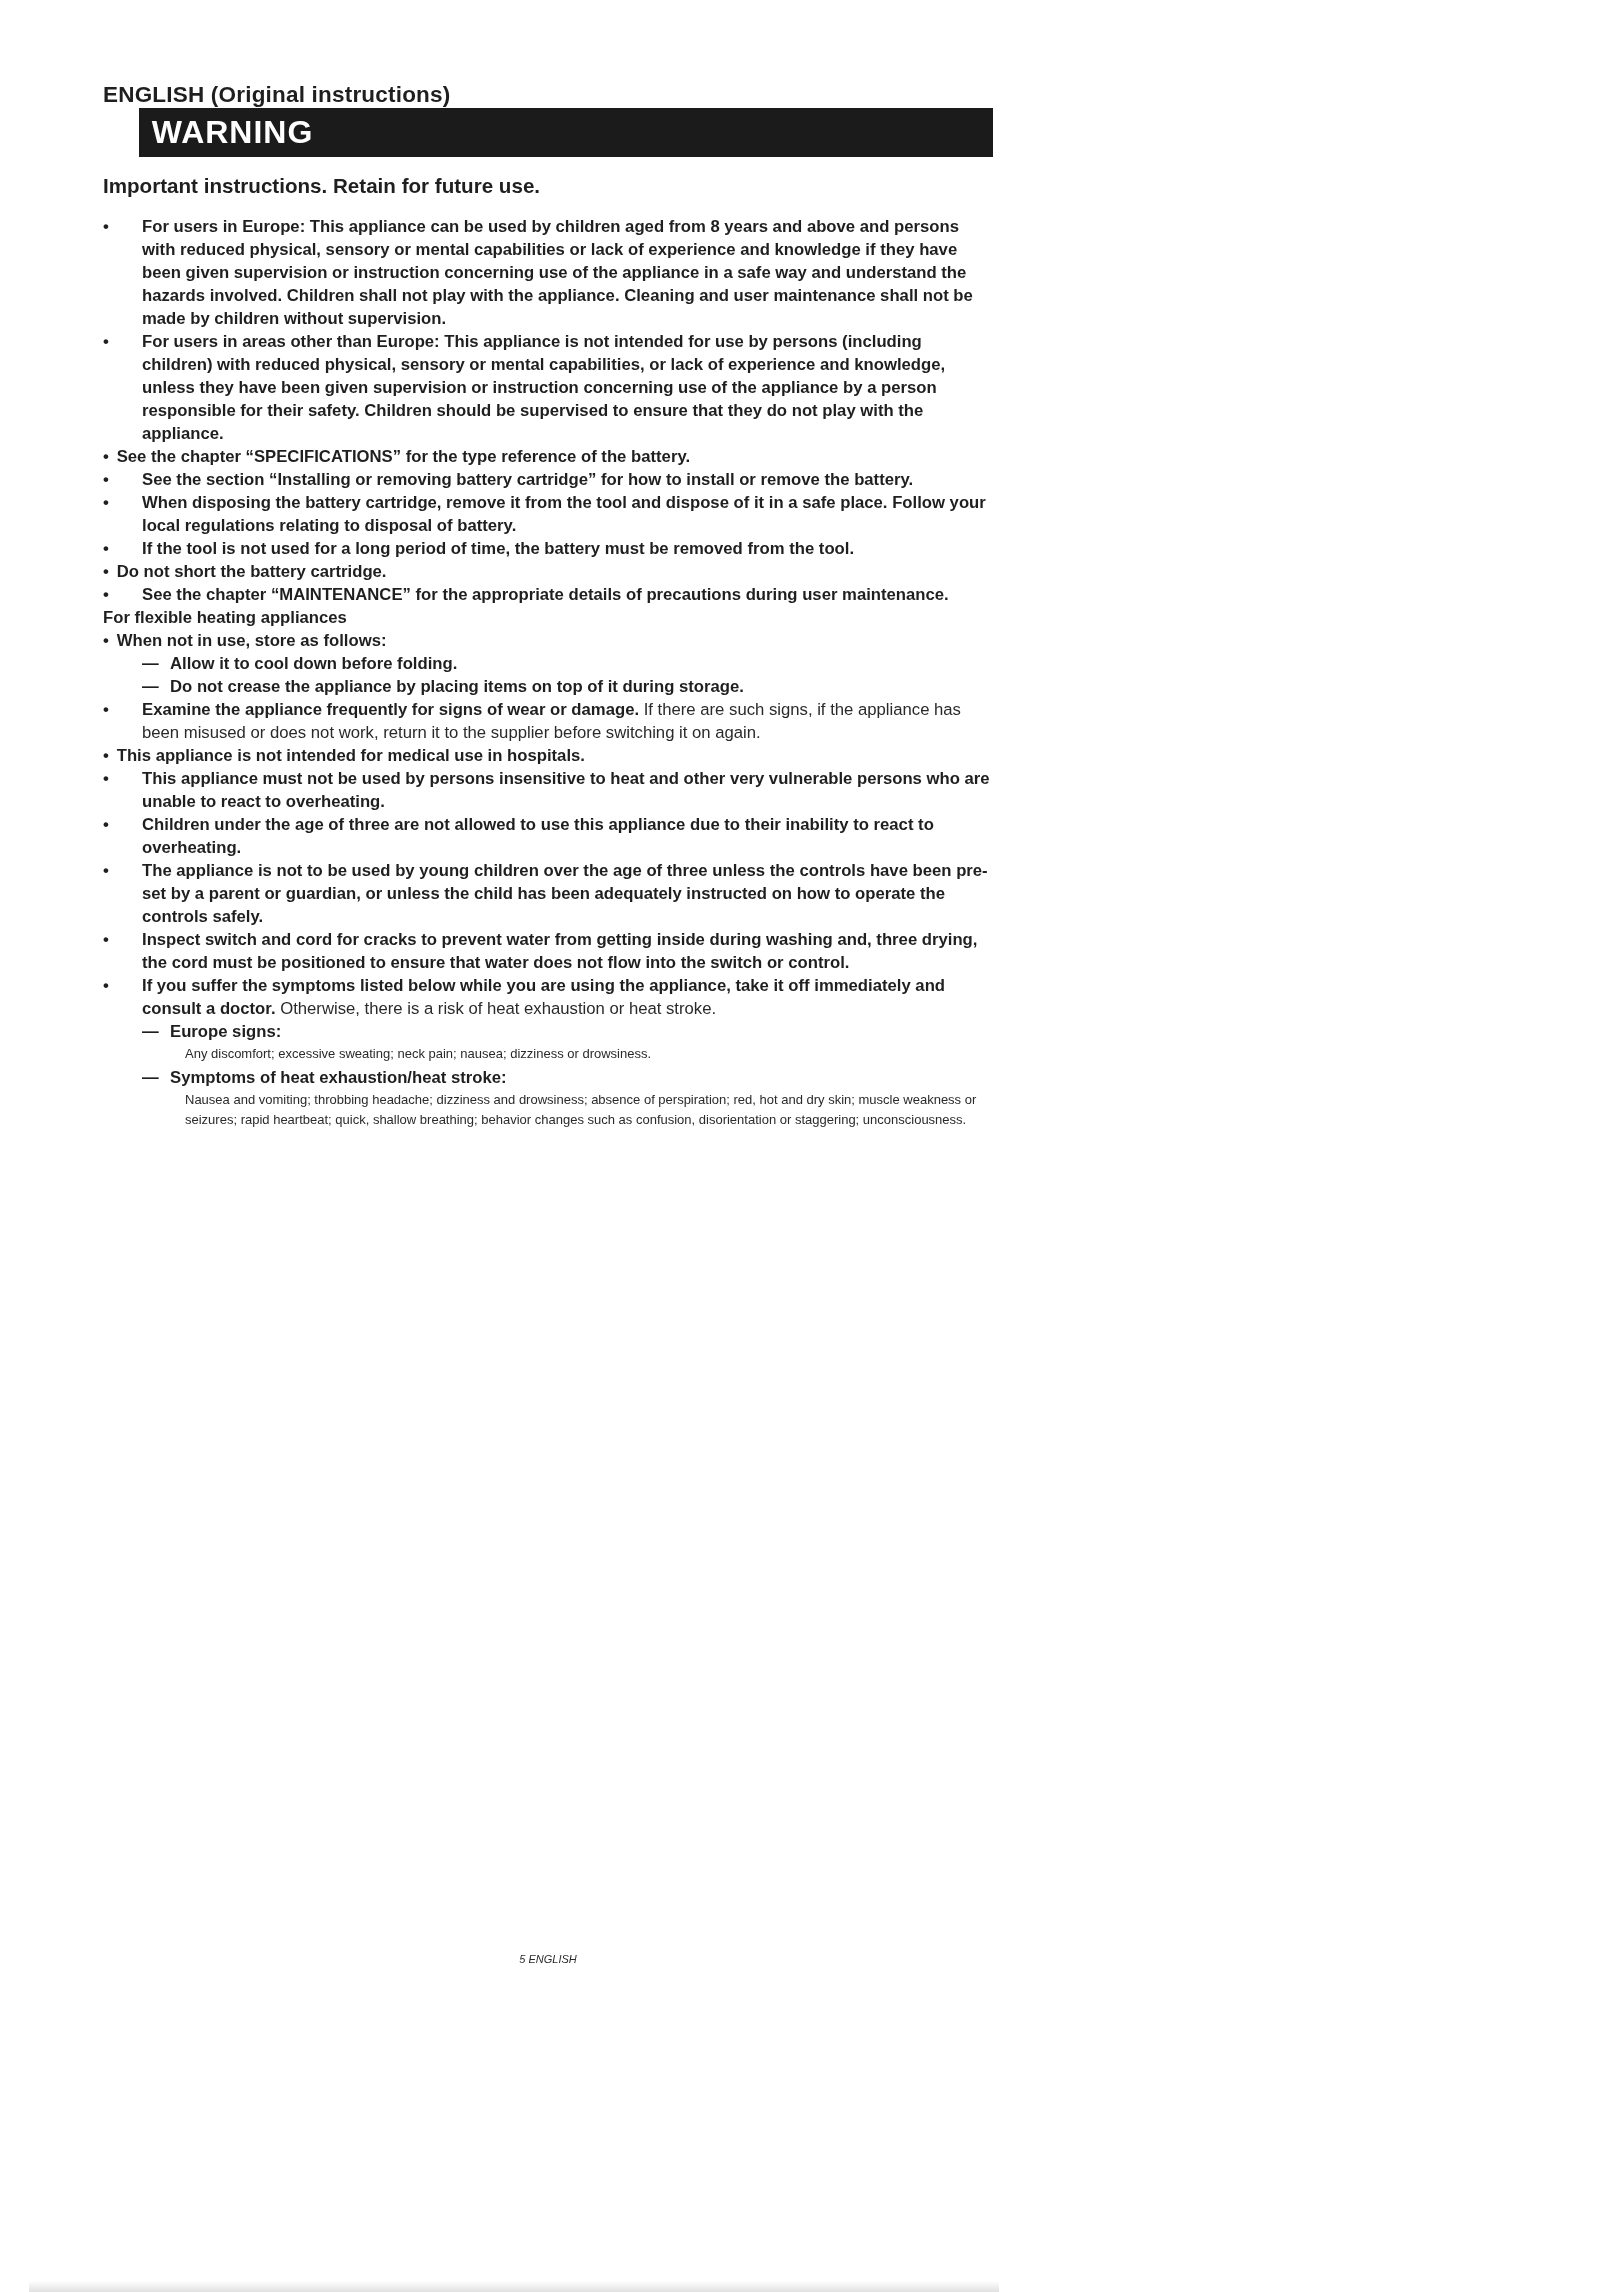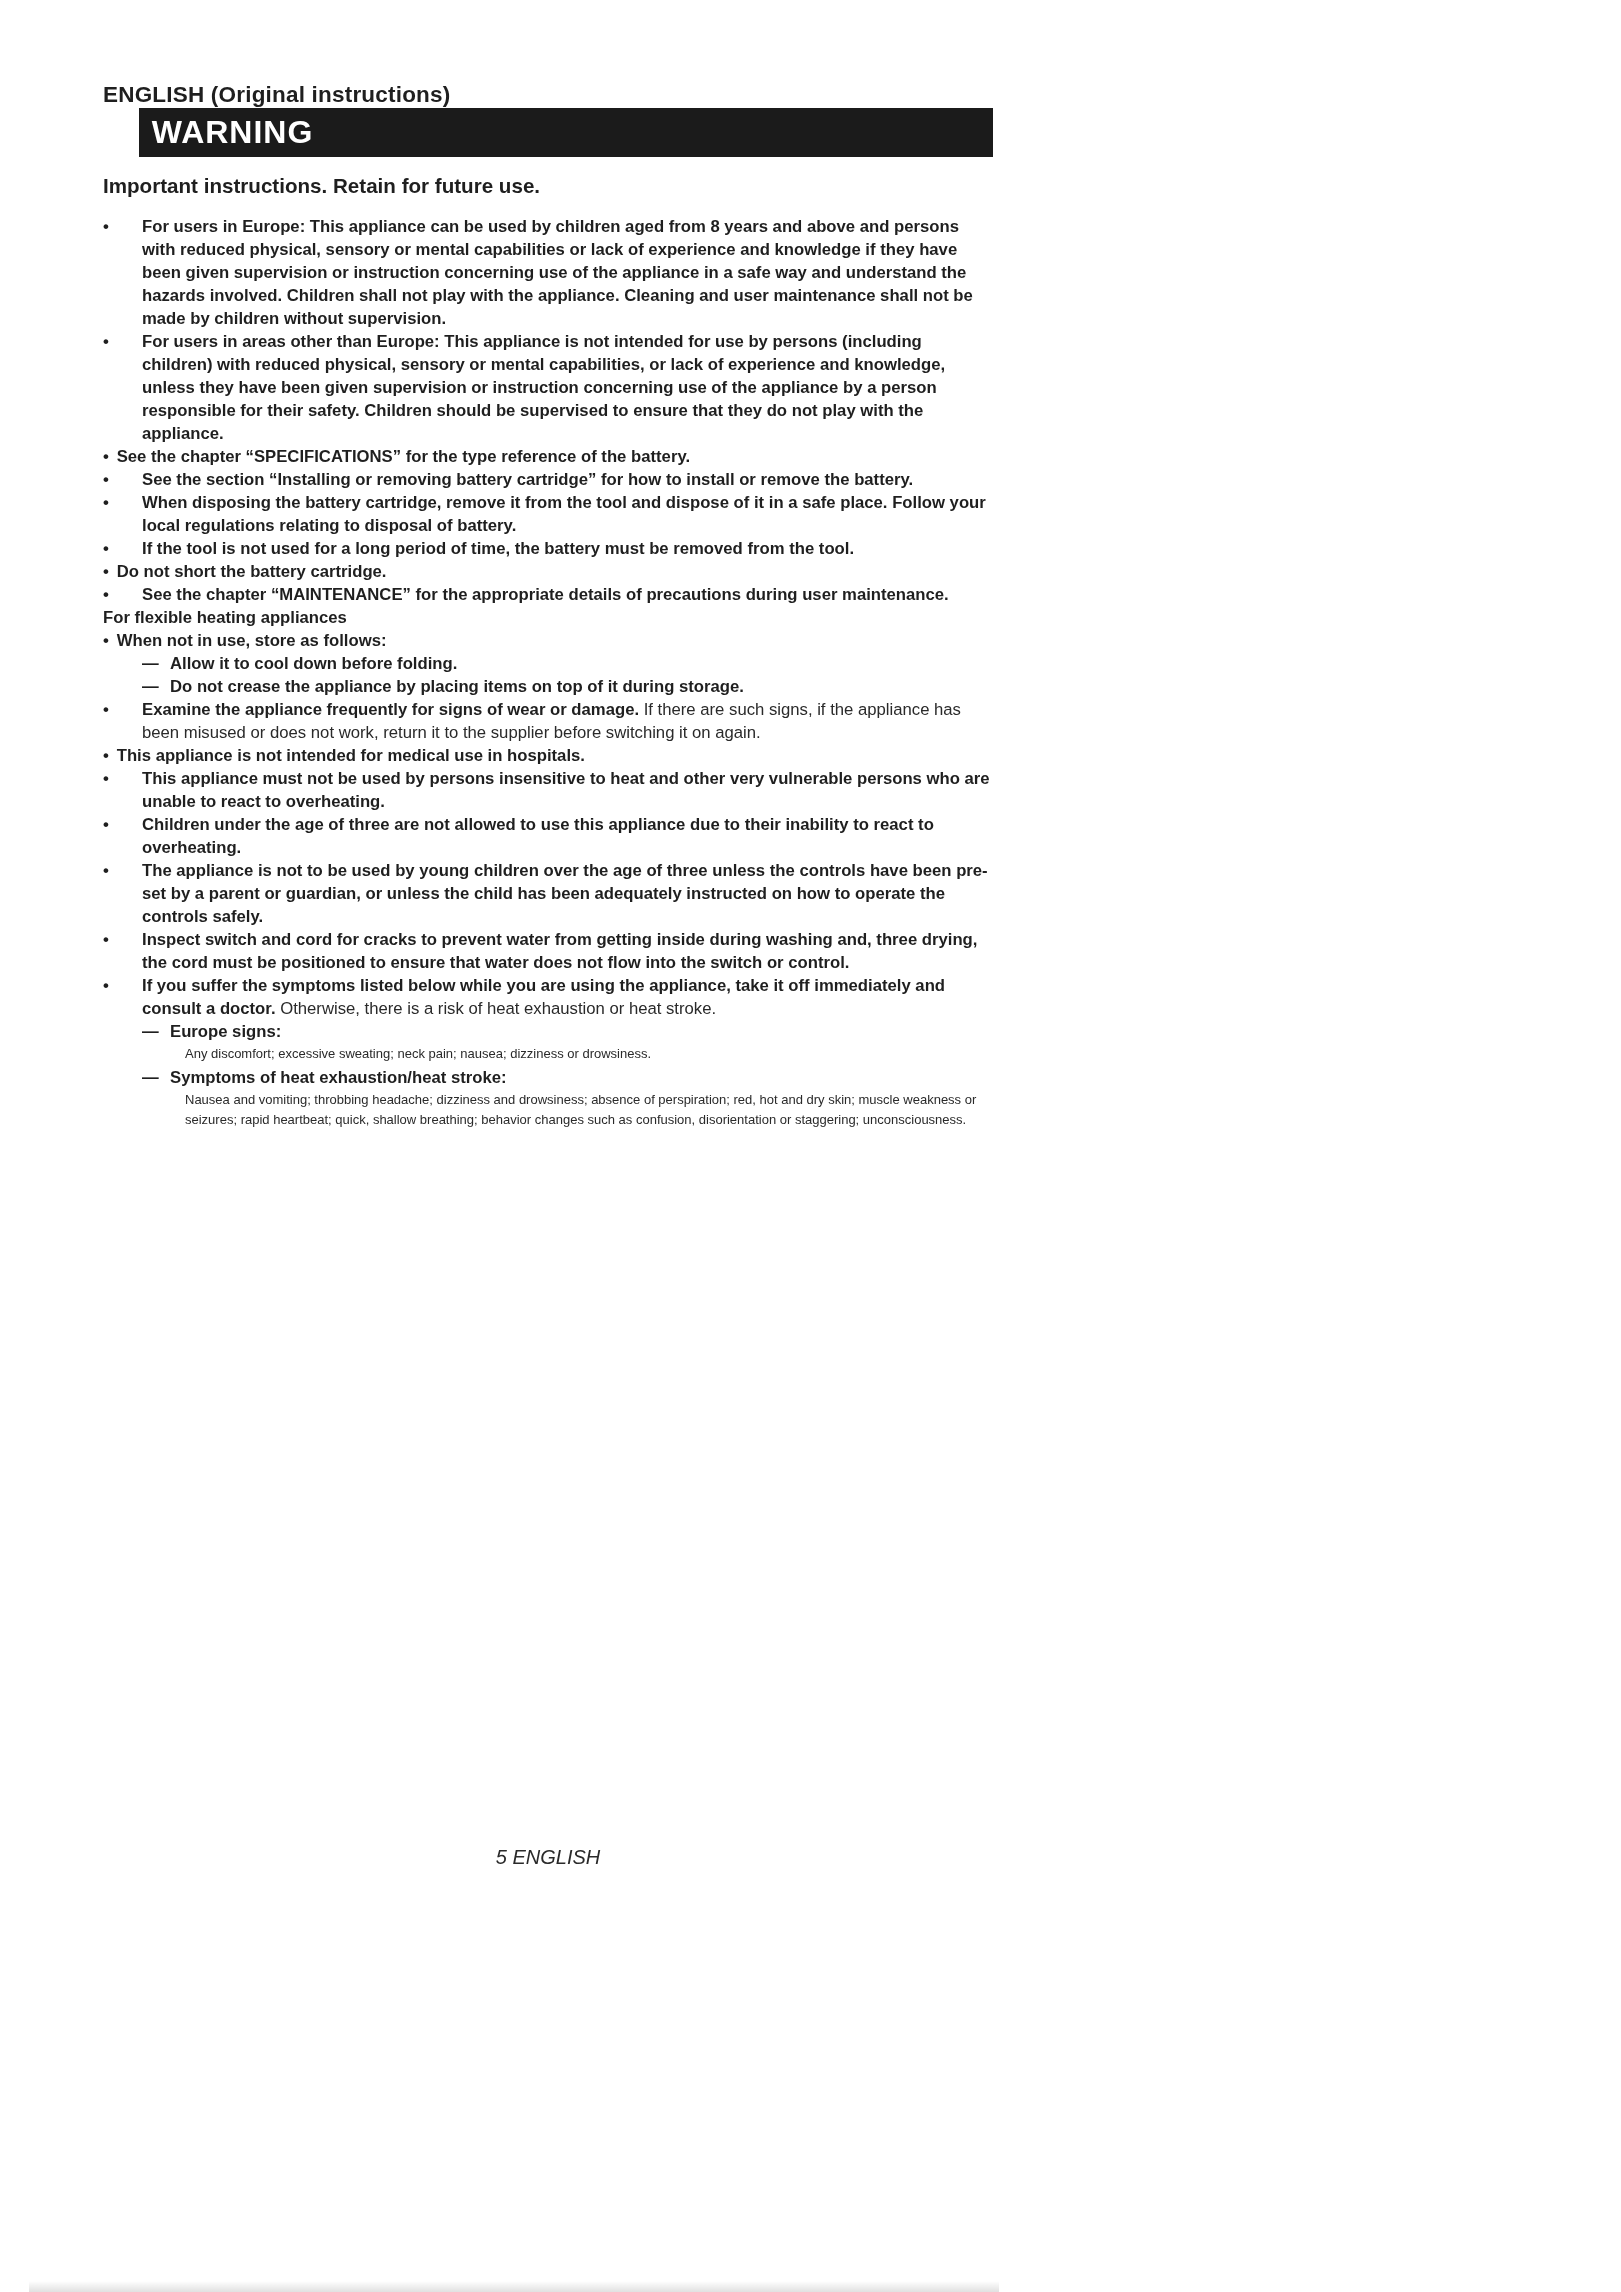--- a/index.html
+++ b/index.html
@@ -79,25 +79,25 @@
     color: #2a2a2a;
     padding-top: 1px;
     padding-bottom: 2px;
   }
 
   .row .text b { font-weight: bold; }
   .row .text .reg { font-weight: normal; color: #2a2a2a; }
 
   .footer {
     position: absolute;
-    top: 1846px;
+    top: 1953px;
     left: 103px;
     width: 890px;
     text-align: center;
-    font-size: 20px;
+    font-size: 11px;
     font-style: italic;
     color: #2a2a2a;
   }
 
   .scan-edge {
     position: absolute;
     left: 29px;
     width: 970px;
     bottom: 0;
     height: 11.8px;

